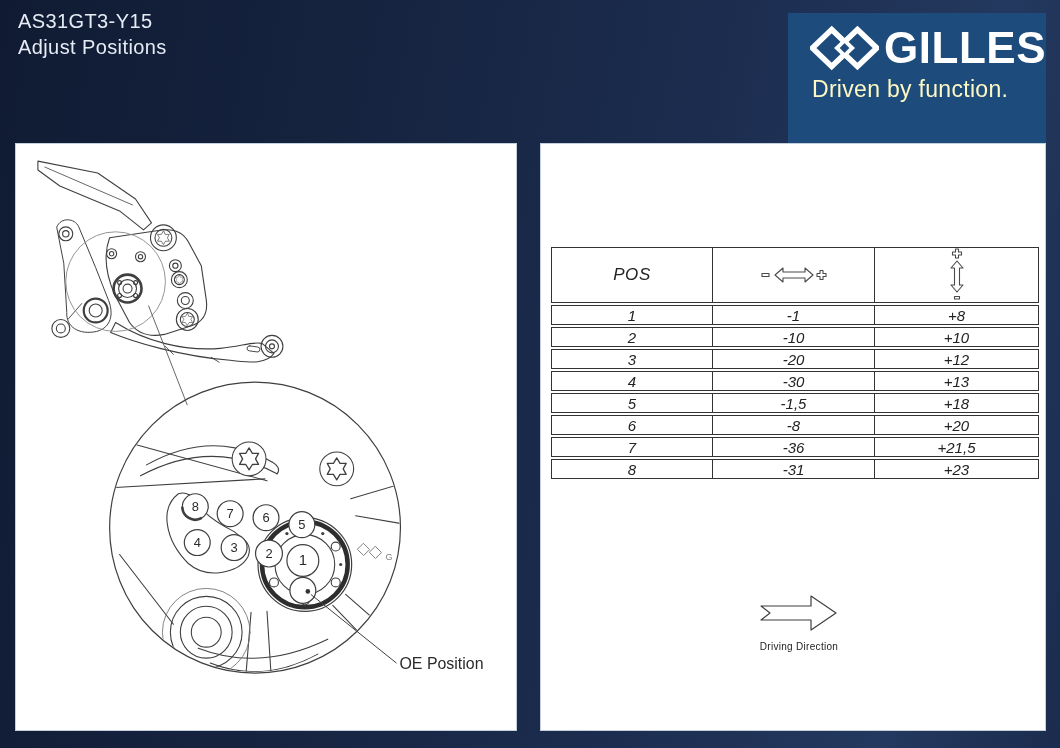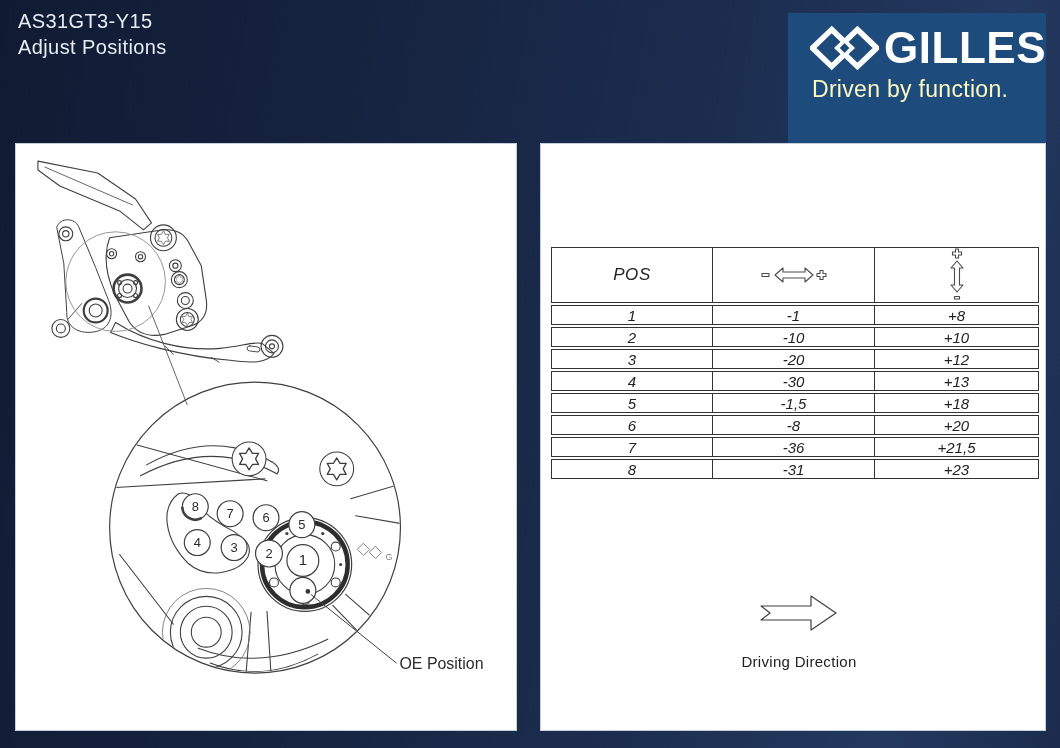--- a/index.html
+++ b/index.html
@@ -19,21 +19,21 @@
   .drawing{position:absolute;left:0;top:0;width:100%;height:100%;font-family:inherit;}
   .pos-table{position:absolute;left:10px;top:101px;width:488px;border-collapse:separate;border-spacing:0 2px;table-layout:fixed;color:#222;font-style:italic;}
   .pos-table th,.pos-table td{border:1px solid #333;border-right:none;text-align:center;padding:0;font-weight:400;background:#fff;}
   .pos-table th:last-child,.pos-table td:last-child{border-right:1px solid #333;}
   .pos-table th{height:54px;font-size:17px;letter-spacing:.6px;}
   .pos-table td{height:18px;font-size:15px;}
   .col-pos{width:161px;}.col-h{width:162px;}.col-v{width:165px;}
   .hicons{display:flex;align-items:center;justify-content:center;}
   .vicons{display:flex;flex-direction:column;align-items:center;justify-content:center;}
   .driving-block{position:absolute;left:178px;top:450px;width:160px;text-align:center;}
-  .driving-label{font-size:15px;color:#222;margin-top:21px;letter-spacing:.3px;}
+  .driving-label{font-size:10px;color:#222;margin-top:9px;letter-spacing:.3px;}
   svg{display:block;margin:0 auto;}
   .logo-row svg{margin:0;}
 </style>
 </head>
 <body>
 
 <div class="page">
 
   <div class="title-block">
     <div>AS31GT3-Y15</div>

